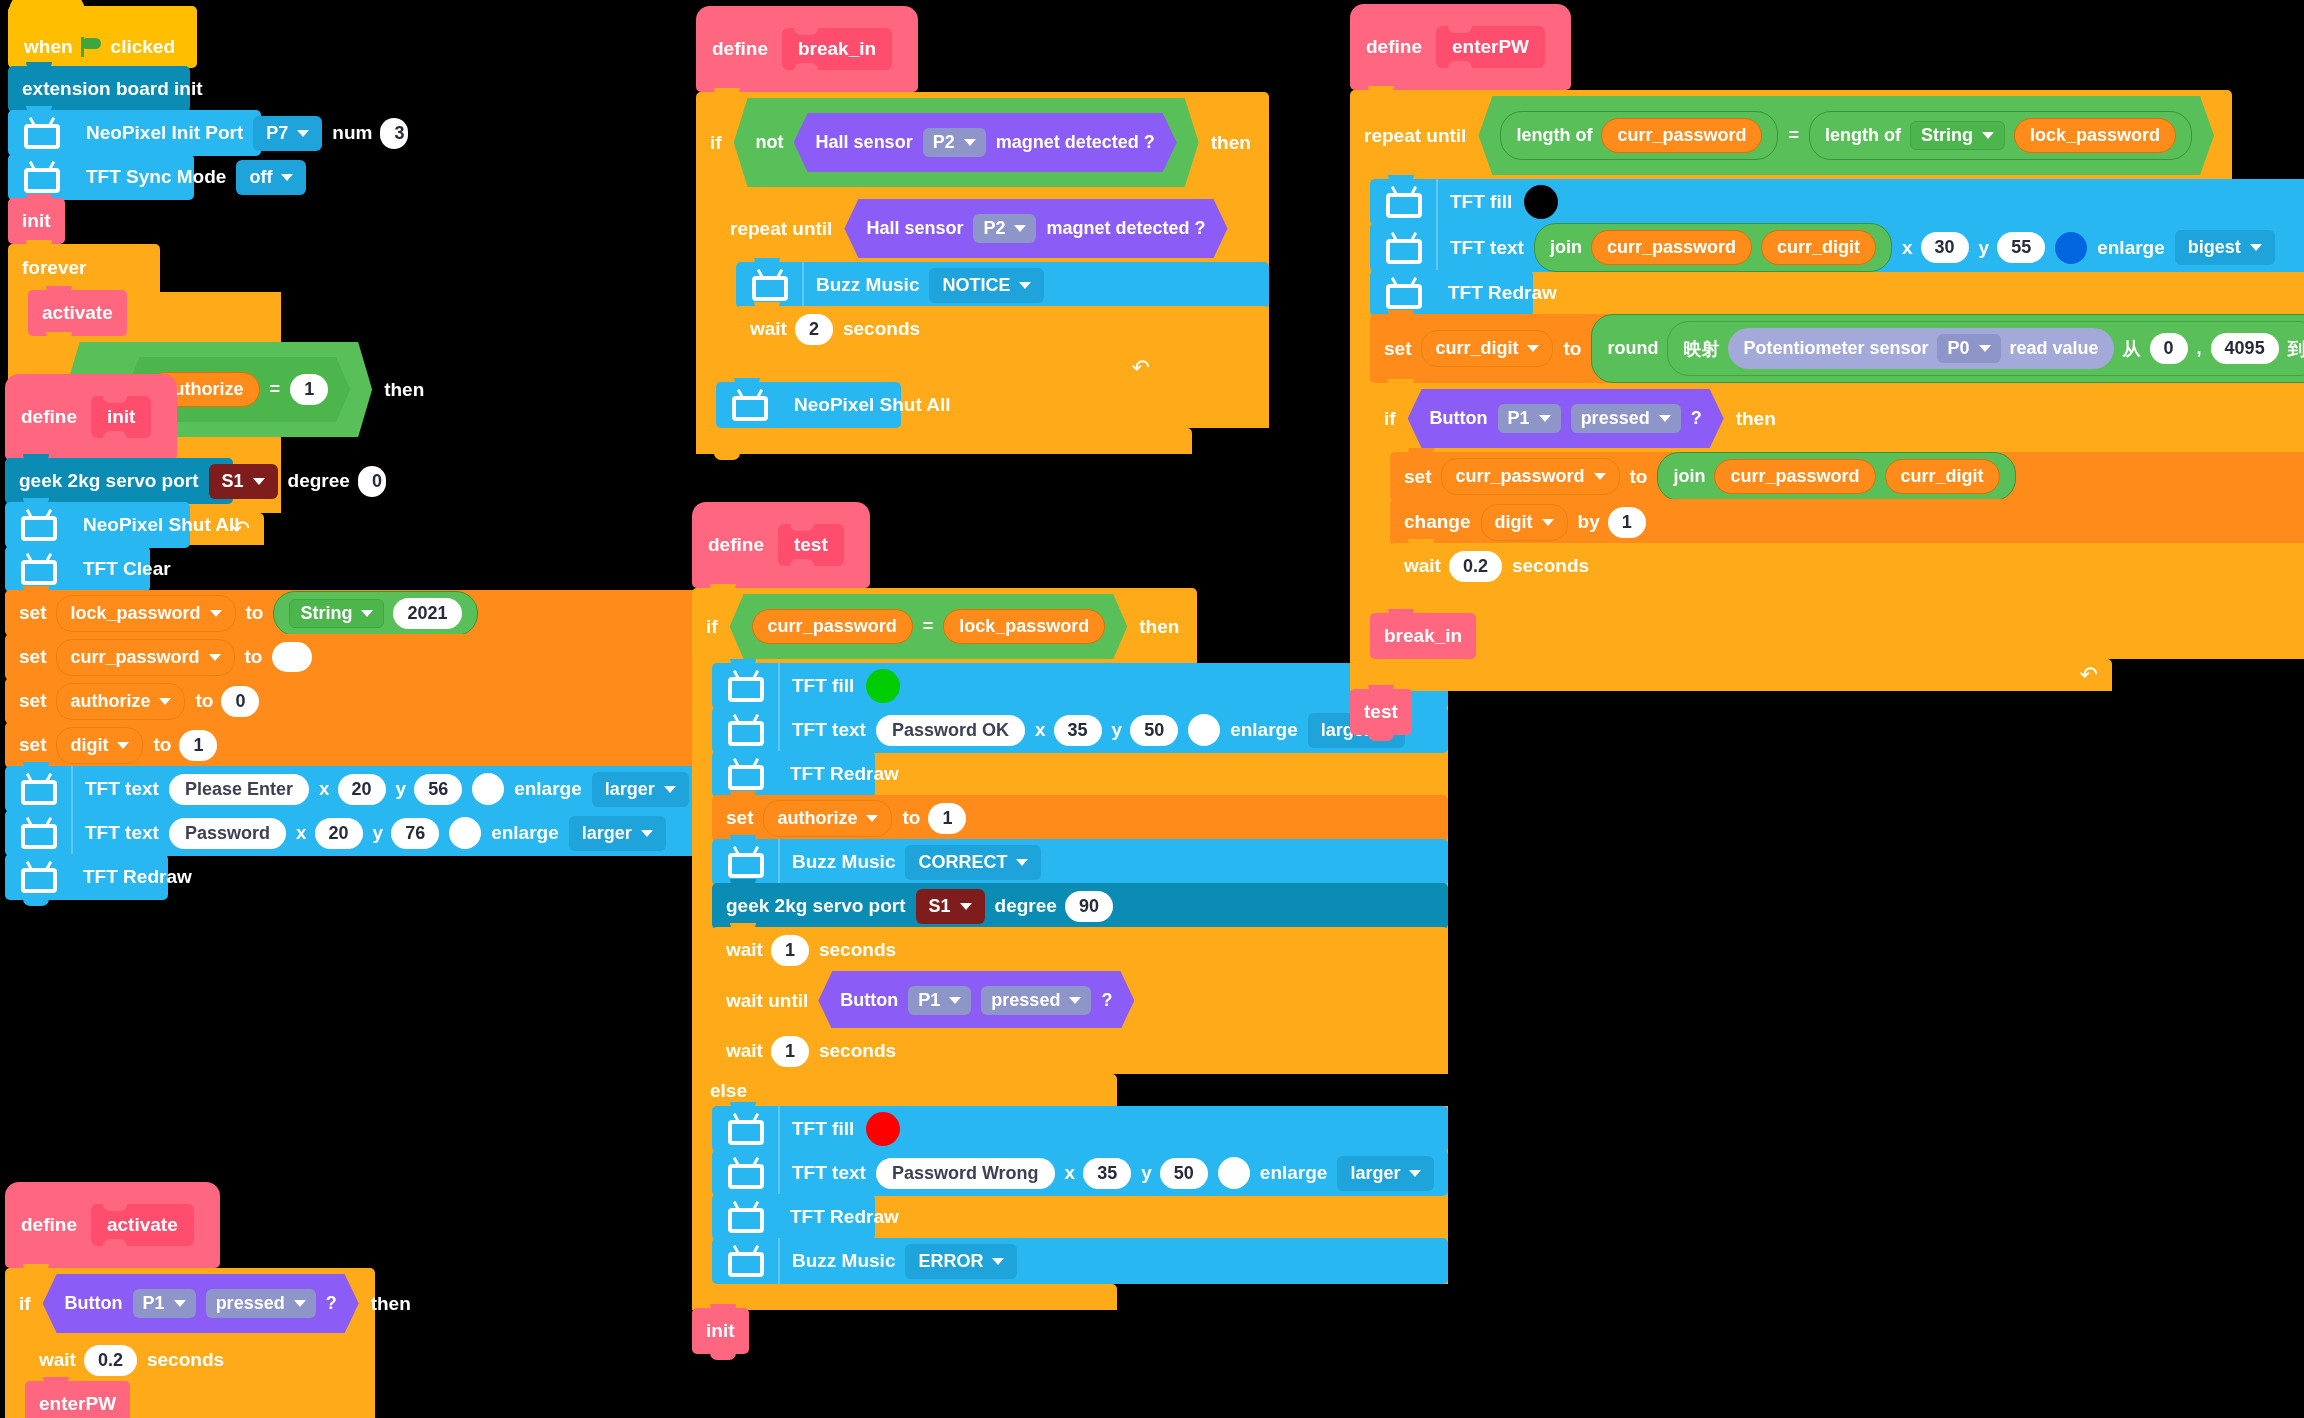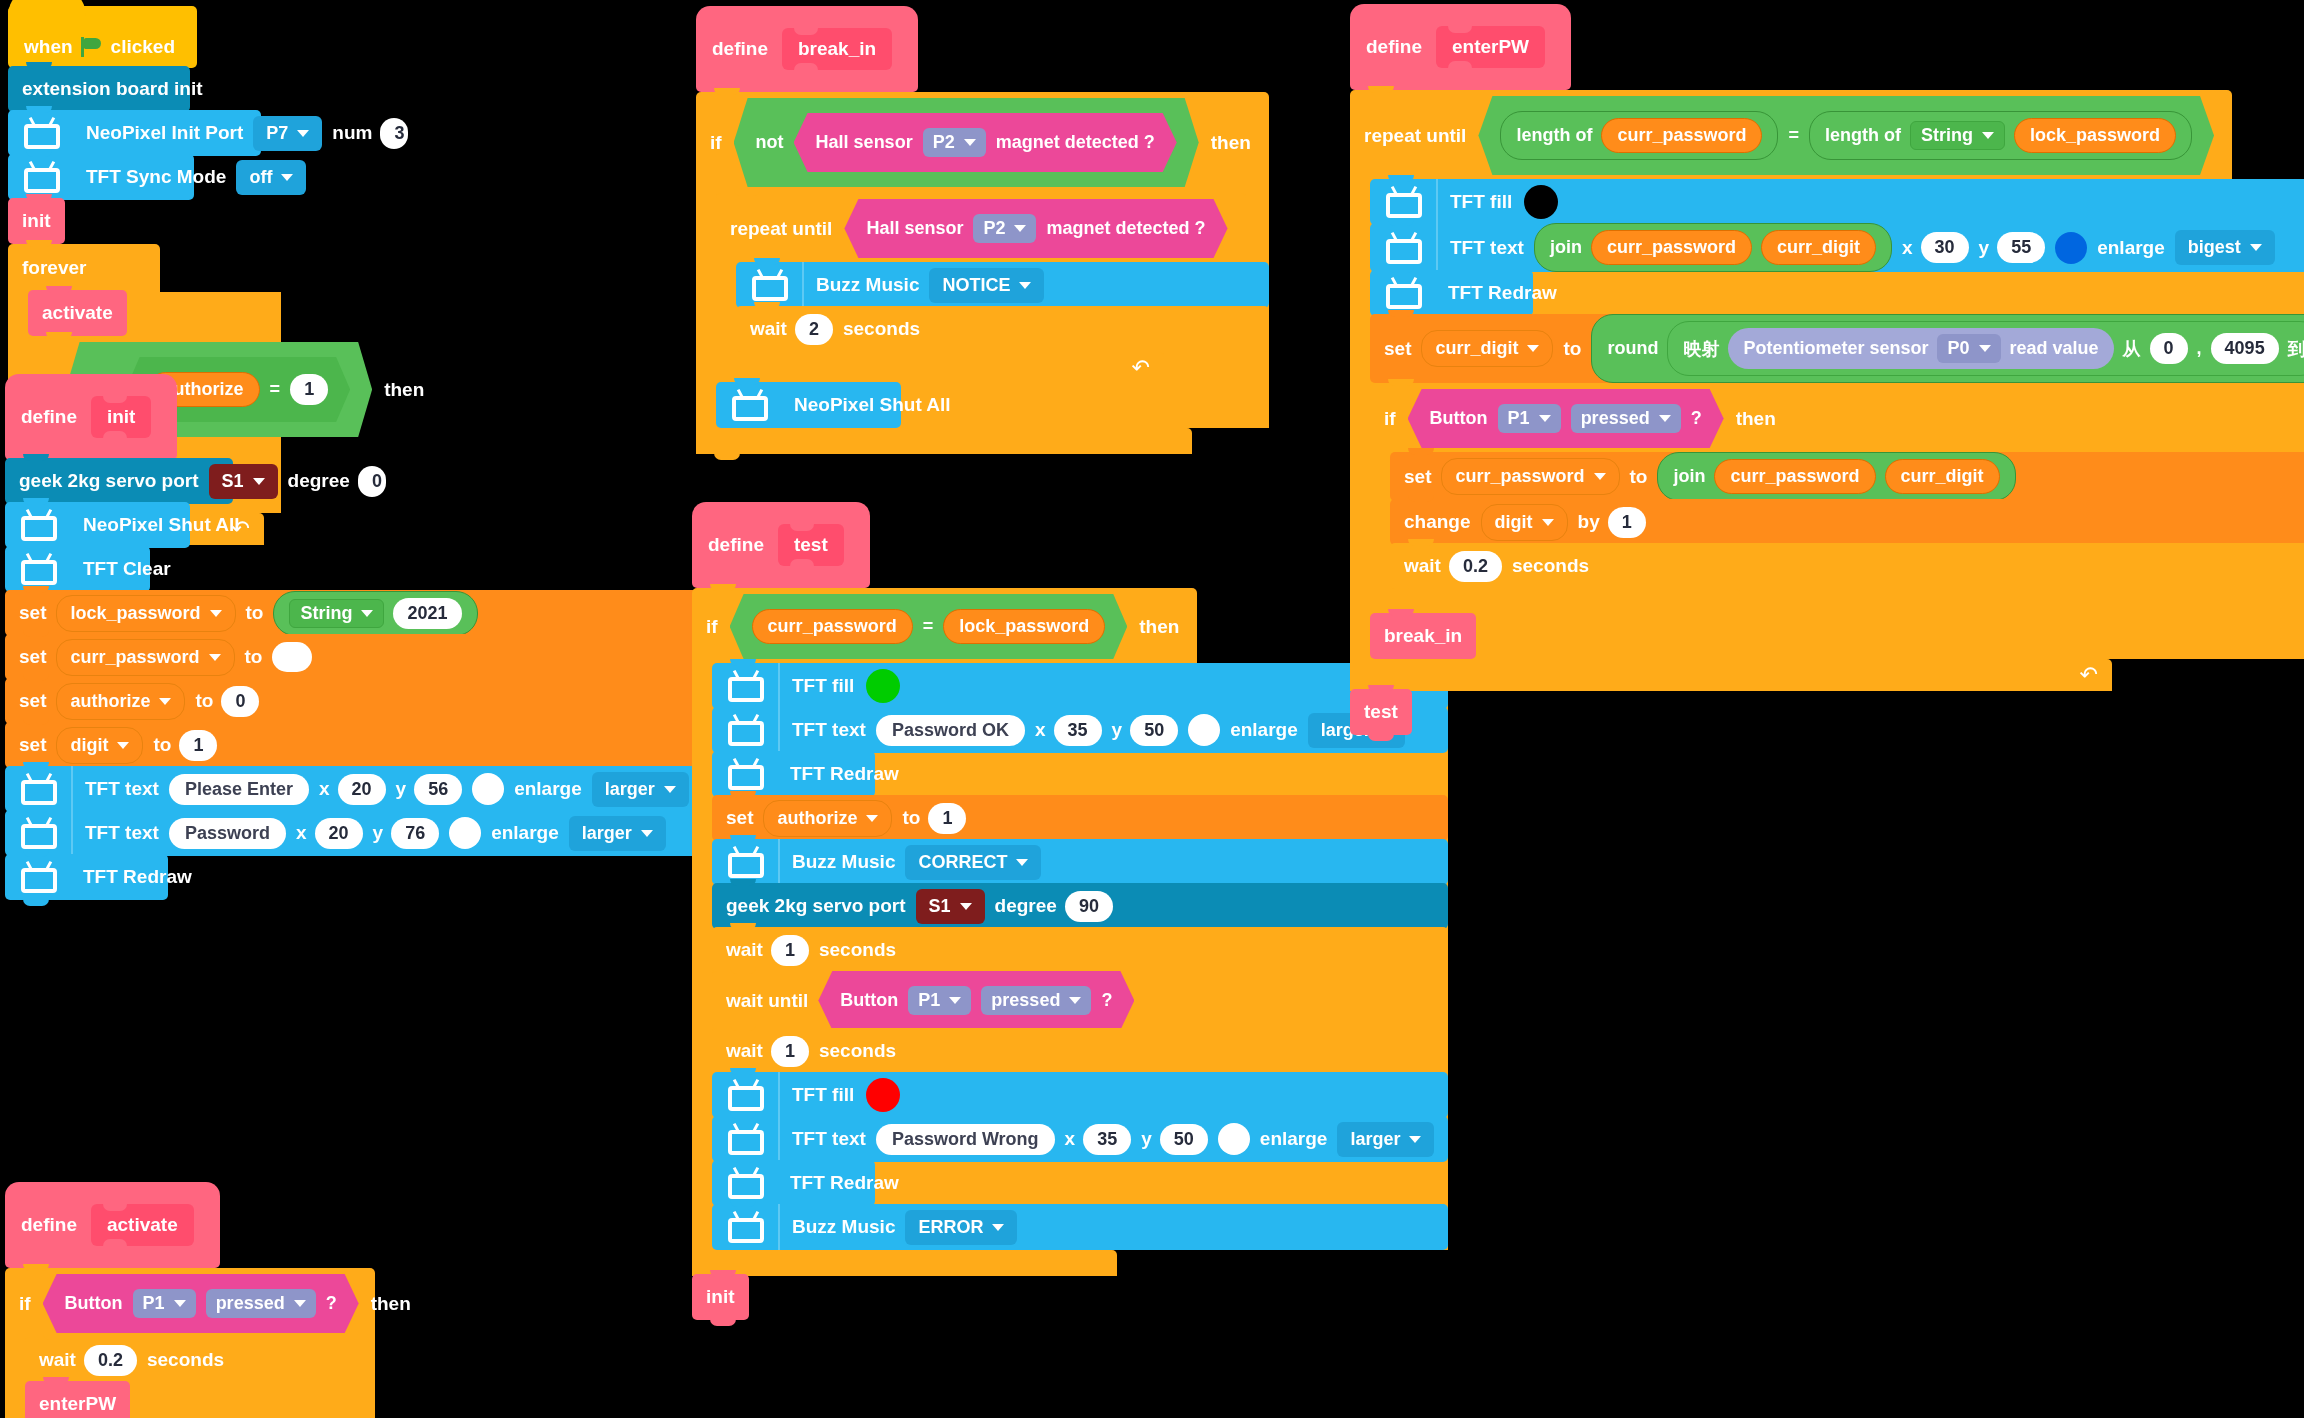--- a/index.html
+++ b/index.html
@@ -144,21 +144,21 @@
   .rep-data { background:#FF8C1A; border:1px solid #DE6F00; }
   .rep-op   { background:#59C059; border:1px solid #389438; }
 
   
   .bool {
     display:inline-flex; align-items:center; gap:10px;
     padding:15px 22px; font-size:18px; font-weight:bold; color:#fff;
     clip-path: polygon(14px 0, calc(100% - 14px) 0, 100% 50%, calc(100% - 14px) 100%, 14px 100%, 0 50%);
   }
   .bool-op { background:#59C059; }
-  .bool-sens { background:#ec4899; }
+  .bool-sens { background:#8b5cf6; }
 
   .lbl { color:#fff; font-weight:bold; font-size:19px; }
 
   
   .tv {
     width:40px; height:32px; position:relative; flex:0 0 auto; margin-right:12px;
   }
   .tv i {
     position:absolute; left:2px; top:7px; width:36px; height:25px;
     border:4px solid #fff; border-radius:4px; box-sizing:border-box;
@@ -638,20 +638,23 @@
           </span>
         </div>
 
         <div class="blk c-control" style="display:flex;">
           <span class="lbl">wait</span>
           <span class="oval-num" style="margin-left:8px;">1</span>
           <span class="lbl" style="margin-left:10px;">seconds</span>
         </div>
       </div>
 
+      <div class="c-mid" style="width:425px;">
+        <span>else</span>
+      </div>
 
       <div class="c-body">
         <div class="blk c-io" style="display:flex;">
           <span class="tv">
               <u class="a"></u>
               <u class="b"></u>
               <i></i>
               <s></s>
             </span>
           <span class="icon-sep"></span>

